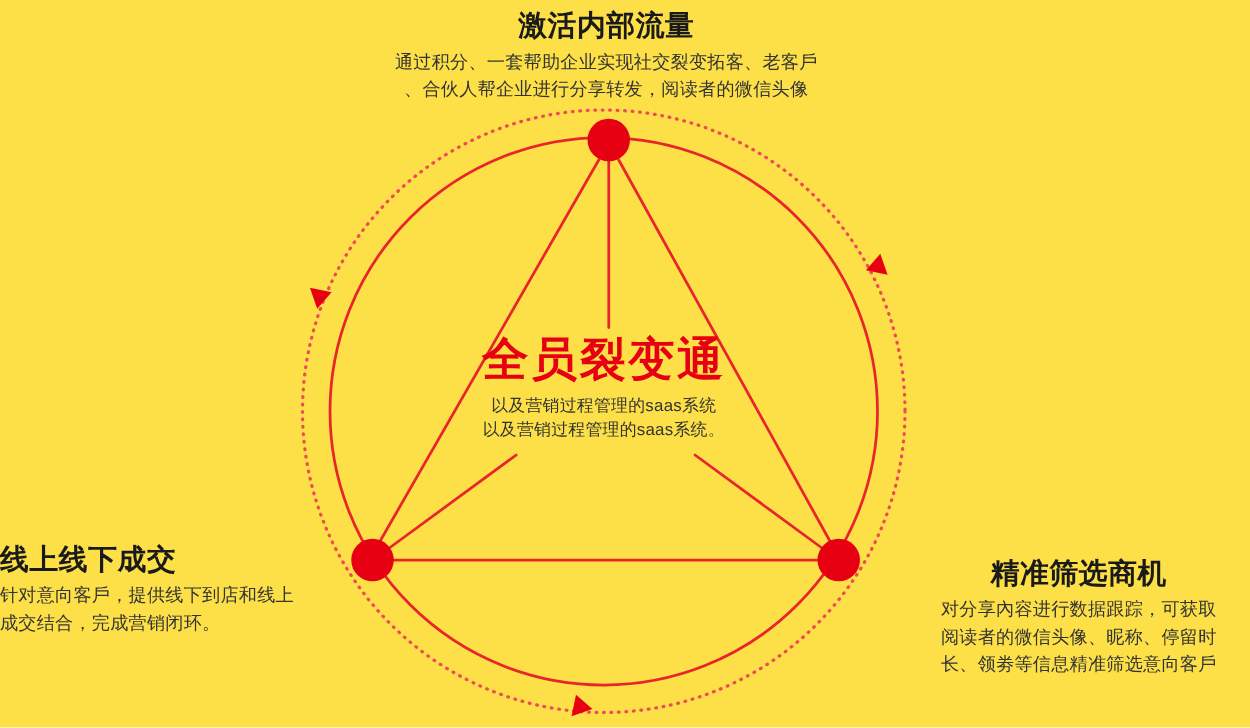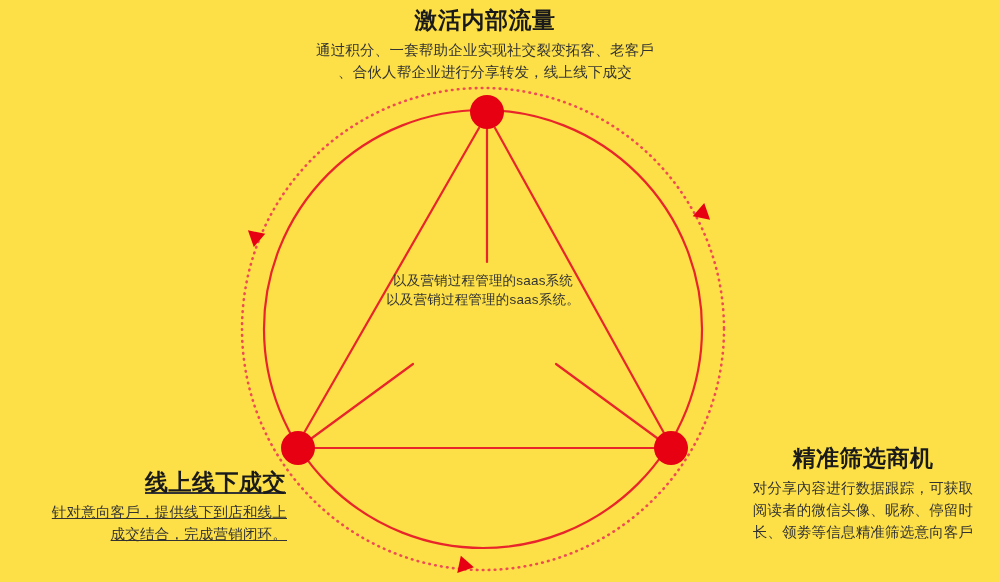--- a/index.html
+++ b/index.html
@@ -54,24 +54,22 @@
     top: 5px;
     width: 490px;
     text-align: center;
   }
   #block-top .heading { margin-bottom: 4px; }
   #block-top .body { width: 400px; margin: 0 auto; }
 
   
   #block-left {
     left: 0px;
-    top: 467px;
+    top: 432px;
     width: 287px;
-    text-align: right;
-    text-decoration: underline;
   }
   #block-left .heading { margin-bottom: 4px; padding-right: 1px; }
 
   
   #block-right {
     left: 700px;
     top: 443px;
     width: 300px;
     text-align: center;
     margin-left: 13px;
@@ -150,21 +148,21 @@
       <circle cx="487" cy="112" r="17" fill="#e60012"></circle>
       <circle cx="298" cy="448" r="17" fill="#e60012"></circle>
       <circle cx="671" cy="448" r="17" fill="#e60012"></circle>
     </g>
   </svg>
 
   <div class="block" id="block-top">
     <div class="heading">激活内部流量</div>
     <div class="body">
       <div>通过积分、一套帮助企业实现社交裂变拓客、老客戶</div>
-      <div>、合伙人帮企业进行分享转发，线上线下成交</div>
+      <div>、合伙人帮企业进行分享转发，阅读者的微信头像</div>
     </div>
   </div>
 
   <div class="block" id="block-left">
     <div class="heading">线上线下成交</div>
     <div class="body">
       <div>针对意向客戶，提供线下到店和线上</div>
       <div>成交结合，完成营销闭环。</div>
     </div>
   </div>
@@ -172,19 +170,20 @@
   <div class="block" id="block-right">
     <div class="heading">精准筛选商机</div>
     <div class="body">
       <div>对分享內容进行数据跟踪，可获取</div>
       <div>阅读者的微信头像、昵称、停留时</div>
       <div>长、领劵等信息精准筛选意向客戶</div>
     </div>
   </div>
 
   <div id="center-block">
+    <div id="center-title">全员裂变通</div>
     <div id="center-sub">
       <div>以及营销过程管理的saas系统</div>
       <div>以及营销过程管理的saas系统。</div>
     </div>
   </div>
 
 </div>
 
 </body></html>

